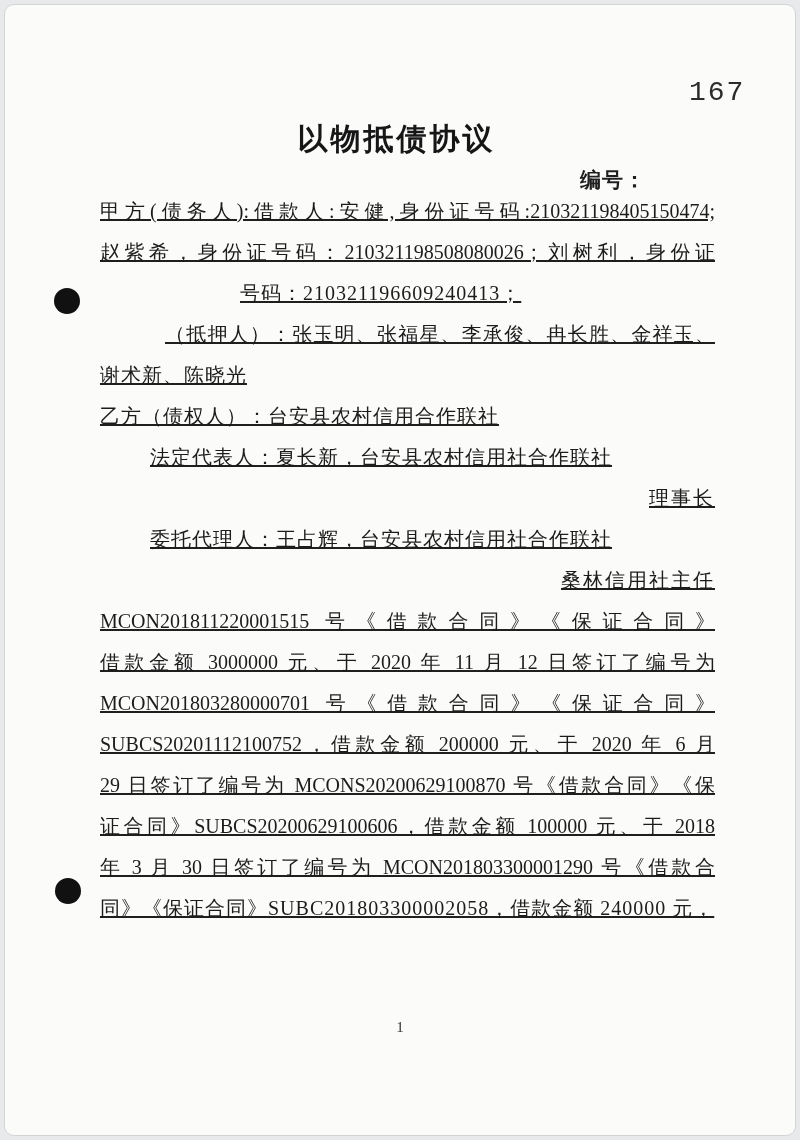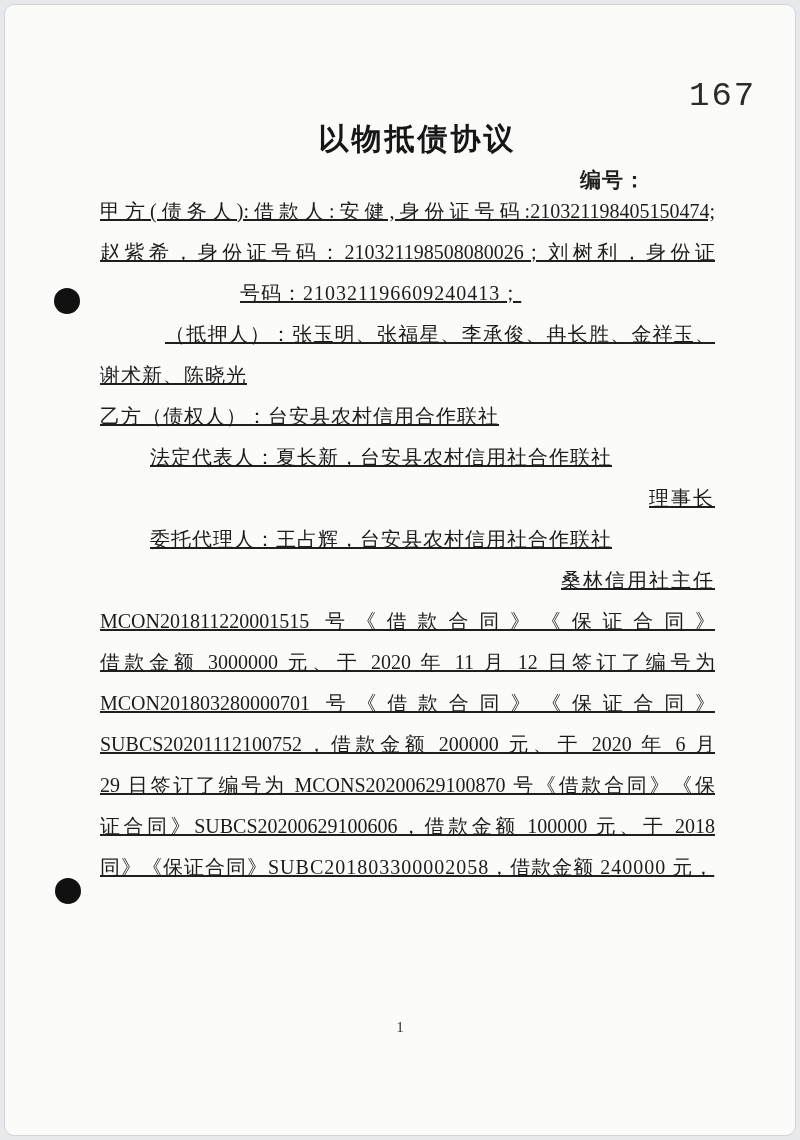--- a/index.html
+++ b/index.html
@@ -14,27 +14,27 @@
     left: 4px; top: 4px; right: 4px; bottom: 4px;
     background: #fbfbfa;
     border: 1px solid #d2d4d6;
     border-radius: 10px;
     color: #1f1f1f;
   }
   .page-stamp {
     position: absolute;
     left: 684px; top: 72px;
     font-family: "Liberation Mono", "DejaVu Sans Mono", monospace;
-    font-size: 34px;
+    font-size: 28px;
     letter-spacing: 2px;
     color: #2b2b2b;
   }
   .doc-title {
     position: absolute;
-    left: 105px; top: 114px; width: 615px;
+    left: 84px; top: 114px; width: 615px;
     text-align: center;
     font-size: 30px;
     font-weight: bold;
     letter-spacing: 3px;
     color: #161616;
   }
   .serial-label {
     position: absolute;
     left: 543px; top: 161px;
     font-size: 21px;
@@ -104,18 +104,19 @@
     <div class="line ind50">法定代表人：夏长新，台安县农村信用社合作联社</div>
     <div class="line ctr">理事长</div>
     <div class="line ind50">委托代理人：王占辉，台安县农村信用社合作联社</div>
     <div class="line ctr">桑林信用社主任</div>
     <div class="line jst">MCON201811220001515 号《借款合同》《保证合同》</div>
     <div class="line jst">借款金额 3000000 元、于 2020 年 11 月 12 日签订了编号为</div>
     <div class="line jst">MCON201803280000701 号《借款合同》《保证合同》</div>
     <div class="line jst">SUBCS20201112100752，借款金额 200000 元、于 2020 年 6 月</div>
     <div class="line jst">29 日签订了编号为 MCONS20200629100870 号《借款合同》《保</div>
     <div class="line jst">证合同》SUBCS20200629100606，借款金额 100000 元、于 2018</div>
+    <div class="line jst">年 3 月 30 日签订了编号为 MCON201803300001290 号《借款合</div>
     <div class="line lft">同》《保证合同》SUBC201803300002058，借款金额 240000 元，</div>
   </div>
 
   <div class="page-footer">1</div>
 
 </div>
 
 </body></html>

